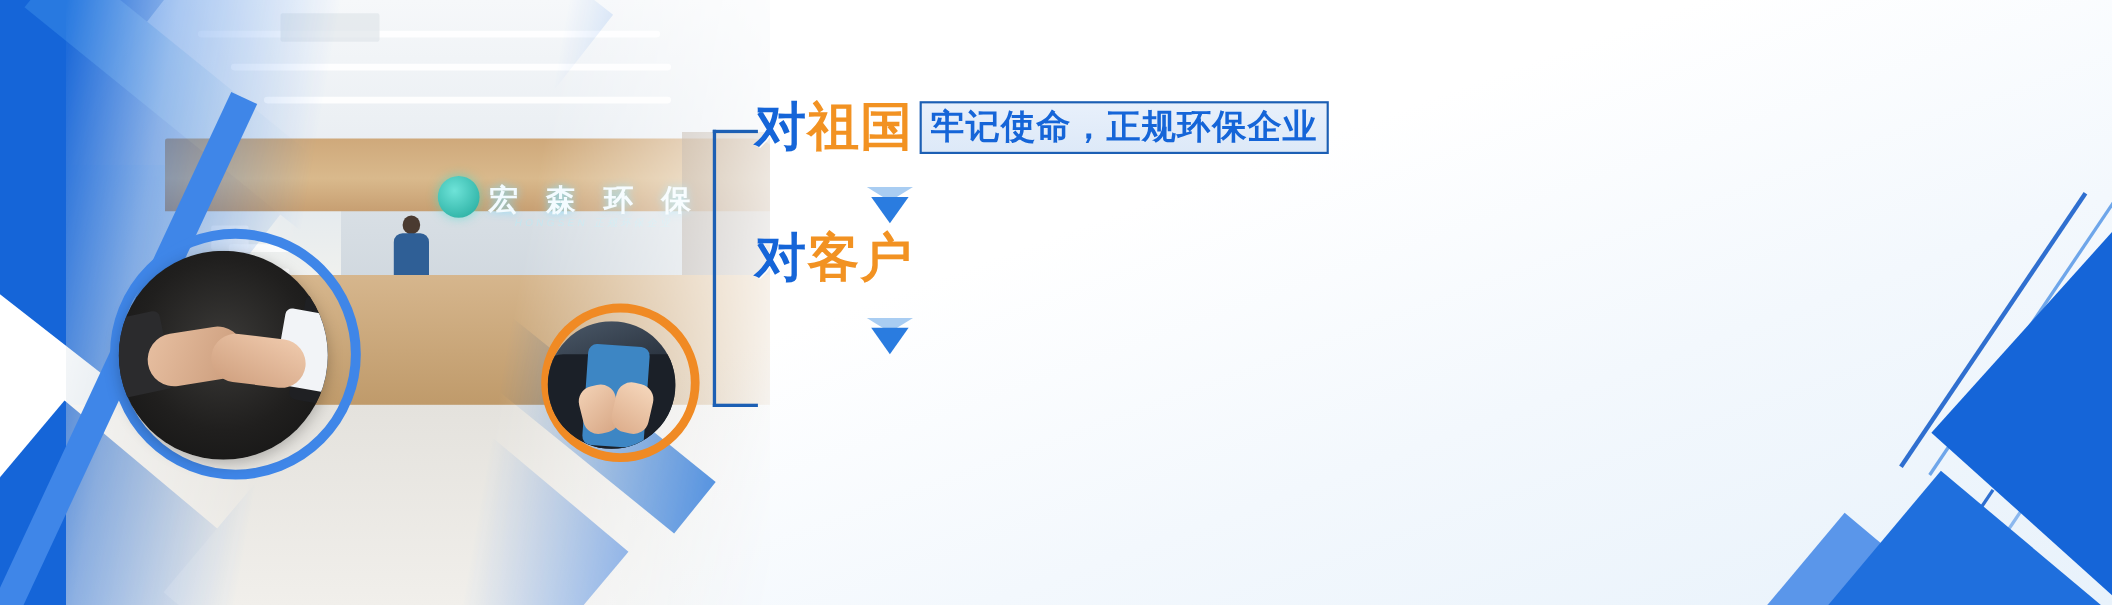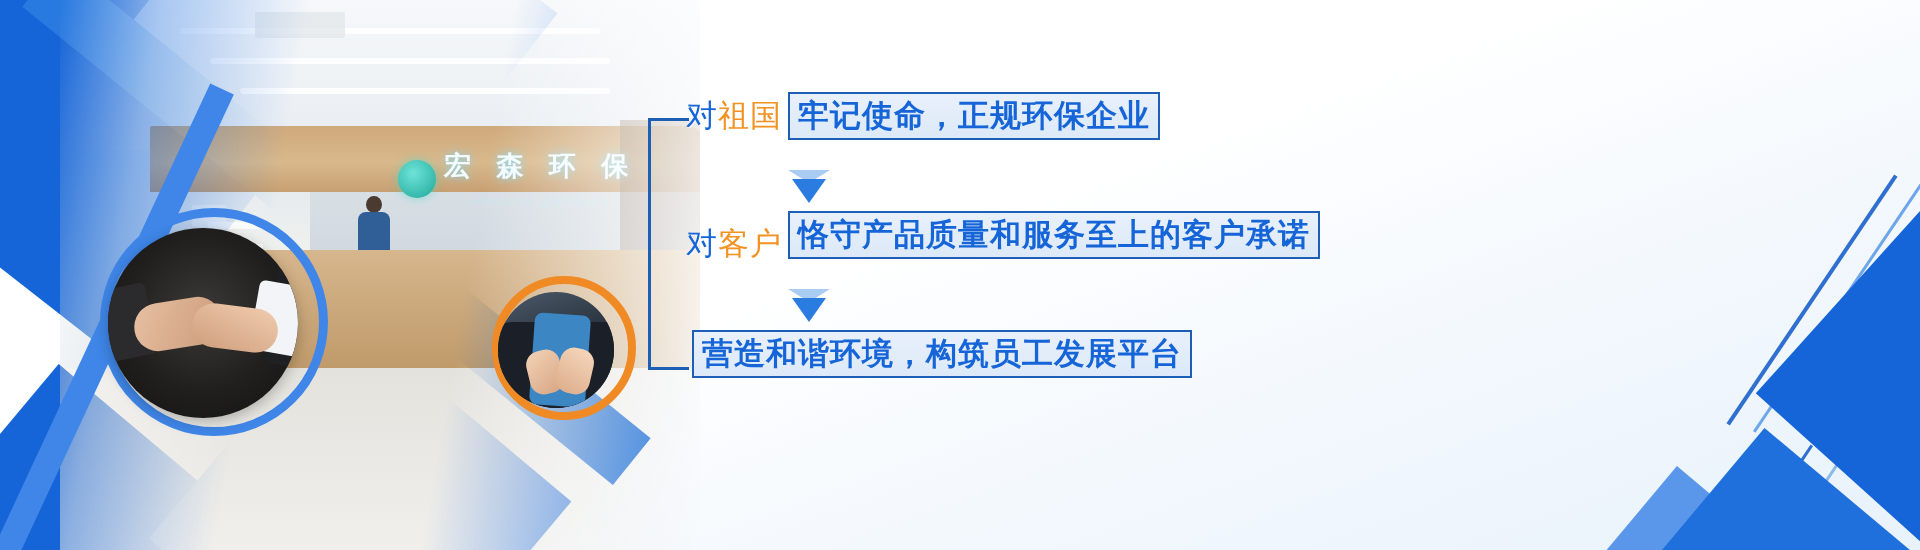--- a/index.html
+++ b/index.html
@@ -55,21 +55,21 @@
     -webkit-mask-image:linear-gradient(100deg,rgba(0,0,0,0) 0%,rgba(0,0,0,.55) 14%,rgba(0,0,0,1) 34%,rgba(0,0,0,1) 62%,rgba(0,0,0,0) 100%);
     mask-image:linear-gradient(100deg,rgba(0,0,0,0) 0%,rgba(0,0,0,.55) 14%,rgba(0,0,0,1) 34%,rgba(0,0,0,1) 62%,rgba(0,0,0,0) 100%);
   }
   .office-inner{position:absolute;inset:0;background:linear-gradient(180deg,#e9eef3 0%,#dfe7ee 28%,#f0f1ee 46%,#efe9de 62%,#e6e4de 100%);}
   .ceiling{position:absolute;left:0;top:0;width:100%;height:160px;background:linear-gradient(180deg,#f6f8fa,#e7ecf1);}
   .ceil-line{position:absolute;height:6px;background:#ffffff;opacity:.9;border-radius:3px;}
   .ceil-panel{position:absolute;background:#dfe5ea;opacity:.7;border-radius:2px;}
   .wallband{position:absolute;left:90px;top:126px;width:560px;height:66px;background:linear-gradient(180deg,#cfa97b,#d9b98c 55%,#c79f72);border-radius:2px 26px 0 0;}
   .backwall{position:absolute;left:250px;top:150px;width:400px;height:120px;background:linear-gradient(180deg,#dde3e8,#cfd7de);}
   .logo-disc{position:absolute;left:338px;top:160px;width:38px;height:38px;border-radius:50%;background:radial-gradient(circle at 40% 35%,#6ee3d8,#1fa79a);box-shadow:0 0 10px rgba(60,220,205,.6);}
-  .logo-text{position:absolute;left:384px;top:148px;color:#f2fbff;font-size:27px;letter-spacing:8px;font-weight:700;text-shadow:0 0 8px rgba(120,220,255,.9);font-family:"DejaVu Sans",sans-serif;}
+  .logo-text{position:absolute;left:384px;top:164px;color:#f2fbff;font-size:27px;letter-spacing:8px;font-weight:700;text-shadow:0 0 8px rgba(120,220,255,.9);font-family:"DejaVu Sans",sans-serif;}
   .logo-sub{position:absolute;left:408px;top:196px;color:#bfe8f2;font-size:9px;letter-spacing:3px;opacity:.75;font-style:italic;}
   .desk2{position:absolute;left:90px;top:250px;width:560px;height:120px;background:linear-gradient(180deg,#d6b68d,#bf9a6a);border-radius:0 0 0 10px;}
   .floor{position:absolute;left:0;top:368px;width:100%;height:182px;background:linear-gradient(180deg,#e4e2dd,#f1efeb);}
   .person{position:absolute;left:296px;top:196px;width:36px;height:62px;}
   .person .head{position:absolute;left:10px;top:0;width:16px;height:17px;border-radius:50%;background:#4a3a30;}
   .person .body{position:absolute;left:2px;top:16px;width:32px;height:46px;background:#2f5f96;border-radius:8px 8px 0 0;}
   .glasswall{position:absolute;left:0;top:150px;width:110px;height:230px;background:linear-gradient(180deg,rgba(225,235,243,.9),rgba(205,218,230,.8));}
   .glasswall2{position:absolute;left:560px;top:120px;width:80px;height:260px;background:linear-gradient(180deg,rgba(160,140,120,.55),rgba(120,100,85,.45));}
   .shelf{position:absolute;background:#ffffff;opacity:.8;border-radius:2px;}
 
@@ -110,25 +110,25 @@
 
   .bracket{
     position:absolute;left:0;top:48px;width:38px;height:246px;
     border-left:3px solid #1c5fb4;
     border-top:3px solid #1c5fb4;
     border-bottom:3px solid #1c5fb4;
   }
 
   .row{position:absolute;left:38px;display:flex;align-items:center;}
   .row-1{top:22px;}
-  .row-2{top:141px;align-items:flex-end;}
+  .row-2{top:141px;}
   .row-3{top:260px;}
 
   .headline{
-    font-size:31px;font-weight:400;line-height:1;white-space:nowrap;
+    font-size:47px;font-weight:700;line-height:1;white-space:nowrap;
     font-family:"DejaVu Sans","Liberation Sans",sans-serif;
     letter-spacing:1px;
   }
   .hl-blue{color:#1565d8;text-shadow:1px 1px 0 rgba(255,255,255,.9);}
   .hl-orange{color:#f29222;text-shadow:1px 1px 0 rgba(255,255,255,.9);}
 
   .tagbox{
     margin-left:6px;
     border:2px solid #1c5fb4;
     background:linear-gradient(180deg,#e8f0fb,#dde9f8);
@@ -220,26 +220,24 @@
       <div class="tagbox">牢记使命，正规环保企业</div>
     </div>
 
     <div class="arrow arrow-1">
       <div class="ag arrow-top"></div>
       <div class="ag arrow-bot" style="top:9px;left:4px;"></div>
     </div>
 
     <div class="row row-2">
       <div class="headline"><span class="hl-blue">对</span><span class="hl-orange">客户</span></div>
-      <div class="tagbox">恪守产品质量和服务至上的客户承诺</div>
     </div>
 
     <div class="arrow arrow-2">
       <div class="ag arrow-top"></div>
       <div class="ag arrow-bot" style="top:9px;left:4px;"></div>
     </div>
 
     <div class="row row-3">
-      <div class="tagbox">营造和谐环境，构筑员工发展平台</div>
     </div>
 
   </div>
 </div>
 
 </body></html>

